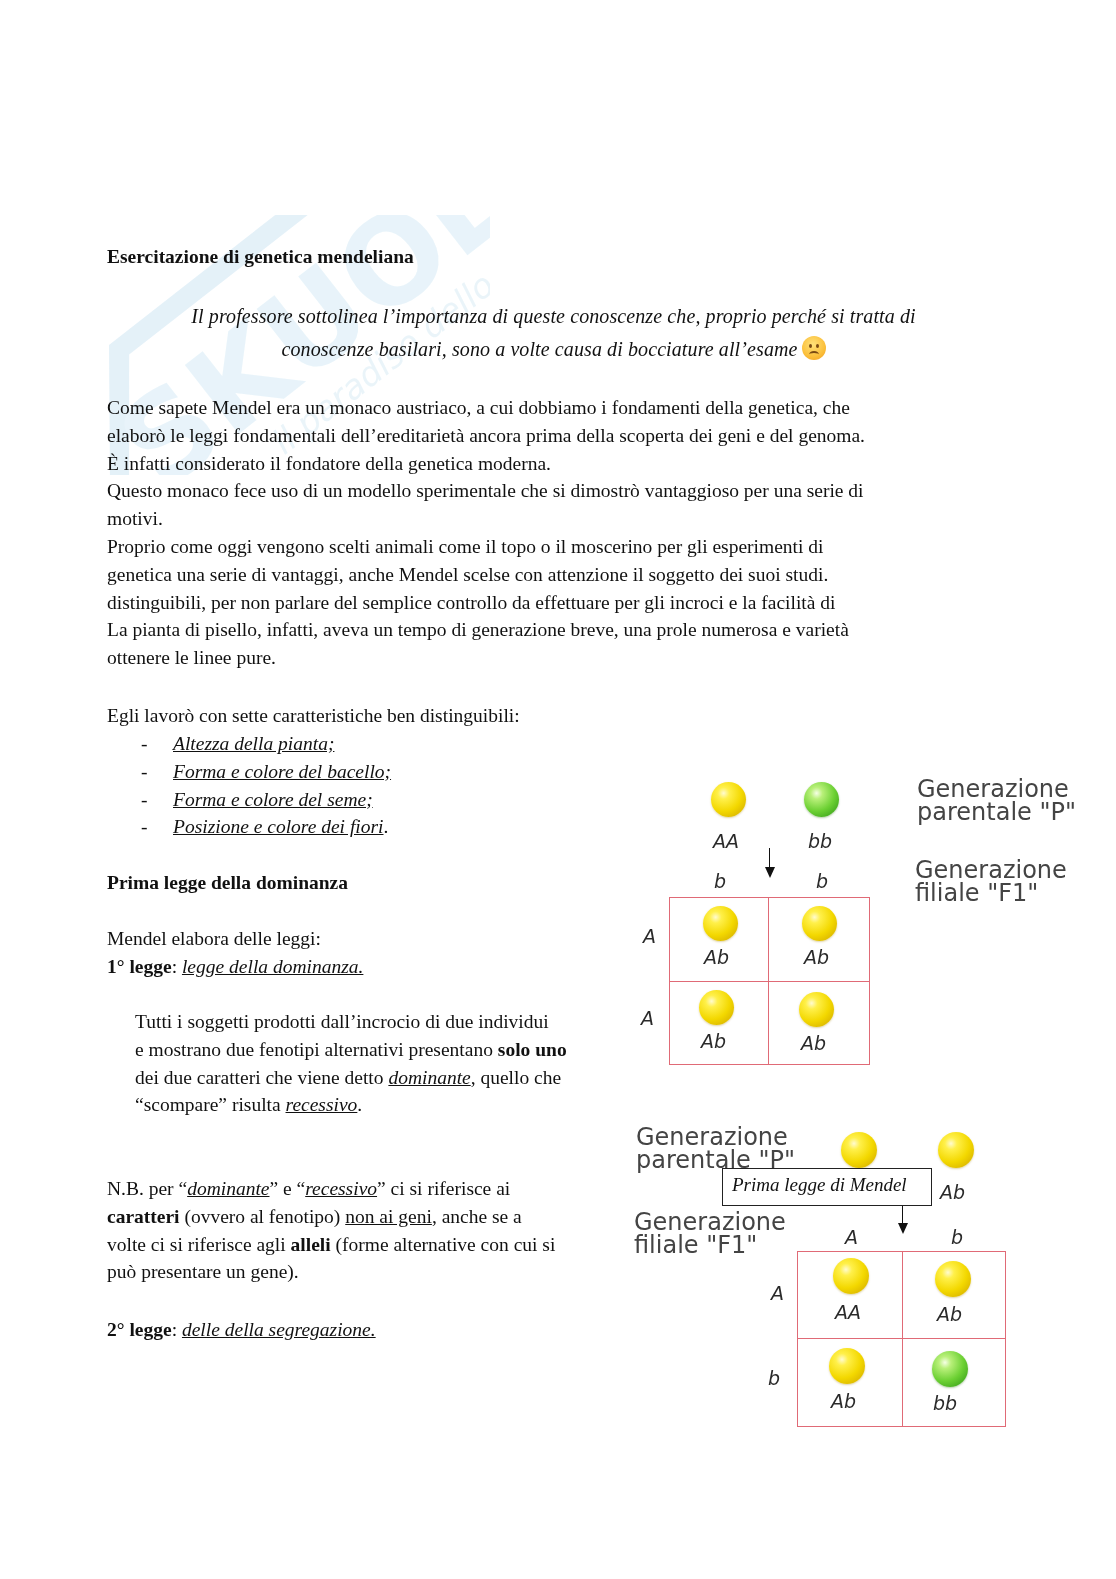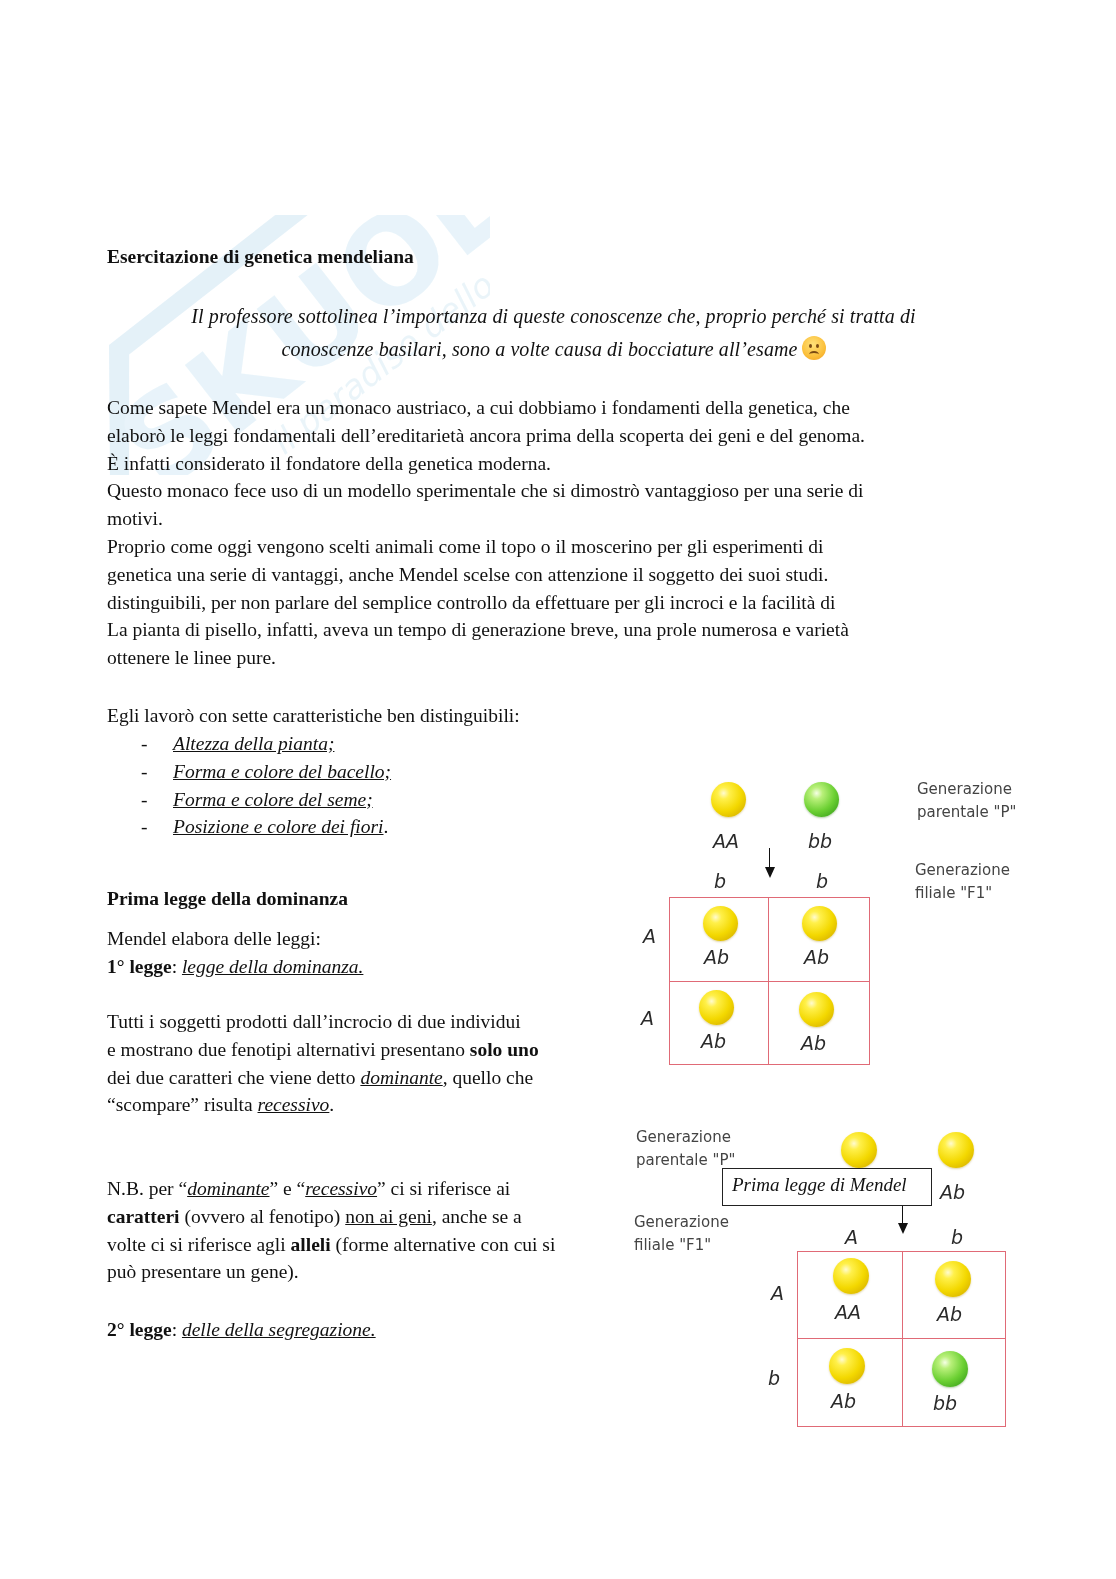--- a/index.html
+++ b/index.html
@@ -41,21 +41,21 @@
     .list { left: 107px; top: 702px; }
     .list .item { display: flex; height: 27.8px; }
     .list .dash { width: 66px; padding-left: 34px; box-sizing: border-box; }
     .u-i { font-style: italic; text-decoration: underline; }
     .b { font-weight: bold; }
     .u { text-decoration: underline; }
     .col { left: 107px; width: 520px; }
 
     
     .sans { font-family: "DejaVu Sans", "Liberation Sans", sans-serif; color: #3a3a3a; }
-    .gen-label { font-size: 15px; line-height: 23px; color: #444; }
+    .gen-label { font-size: 24px; line-height: 23px; color: #444; }
     .allele { font-family: "DejaVu Sans", sans-serif; font-style: italic; font-size: 19px; color: #2a2a2a; }
     .pea {
       position: absolute; border-radius: 50%;
     }
     .pea.yellow {
       background: radial-gradient(circle at 36% 32%, #fffbd0 0%, #fff04a 18%, #f3d800 55%, #d9b400 85%, #c9a300 100%);
       box-shadow: 0 1px 2px rgba(160,130,0,0.35);
     }
     .pea.green {
       background: radial-gradient(circle at 36% 32%, #f6ffe6 0%, #b9f07a 18%, #6cd033 55%, #3fa61d 85%, #2f8a14 100%);
@@ -125,28 +125,28 @@
       <span class="dash">-</span>
       <span class="u-i">Forma e colore del seme;</span>
     </div>
     <div class="item">
       <span class="dash">-</span>
       <span class="u-i">Posizione e colore dei fiori</span>
         <span>.</span>
     </div>
   </div>
 
-  <div class="abs body-text b" style="left:107px; top:869px;margin-top:16px;">Prima legge della dominanza</div>
+  <div class="abs body-text b" style="left:107px; top:869px;">Prima legge della dominanza</div>
 
   <div class="abs col body-text" style="top:925px;">
     <div>Mendel elabora delle leggi:</div>
     <div><span class="b">1° legge</span><span>: </span><span class="u-i">legge della dominanza.</span></div>
   </div>
 
-  <div class="abs col body-text" style="top:1008px;">
+  <div class="abs col body-text" style="top:1008px;margin-left:28px;">
     <div>Tutti i soggetti prodotti dall’incrocio di due individui</div>
     <div><span>e mostrano due fenotipi alternativi presentano </span><span class="b">solo uno</span></div>
     <div><span>dei due caratteri che viene detto </span><span class="u-i">dominante</span><span>, quello che</span></div>
     <div><span>“scompare” risulta </span><span class="u-i">recessivo</span><span>.</span></div>
   </div>
 
   <div class="abs col body-text" style="top:1175px;">
     <div><span>N.B. per “</span><span class="u-i">dominante</span><span>” e “</span><span class="u-i">recessivo</span><span>” ci si riferisce ai</span></div>
     <div><span class="b">caratteri</span><span> (ovvero al fenotipo) </span><span class="u">non ai geni</span><span>, anche se a</span></div>
     <div><span>volte ci si riferisce agli </span><span class="b">alleli</span><span> (forme alternative con cui si</span></div>

